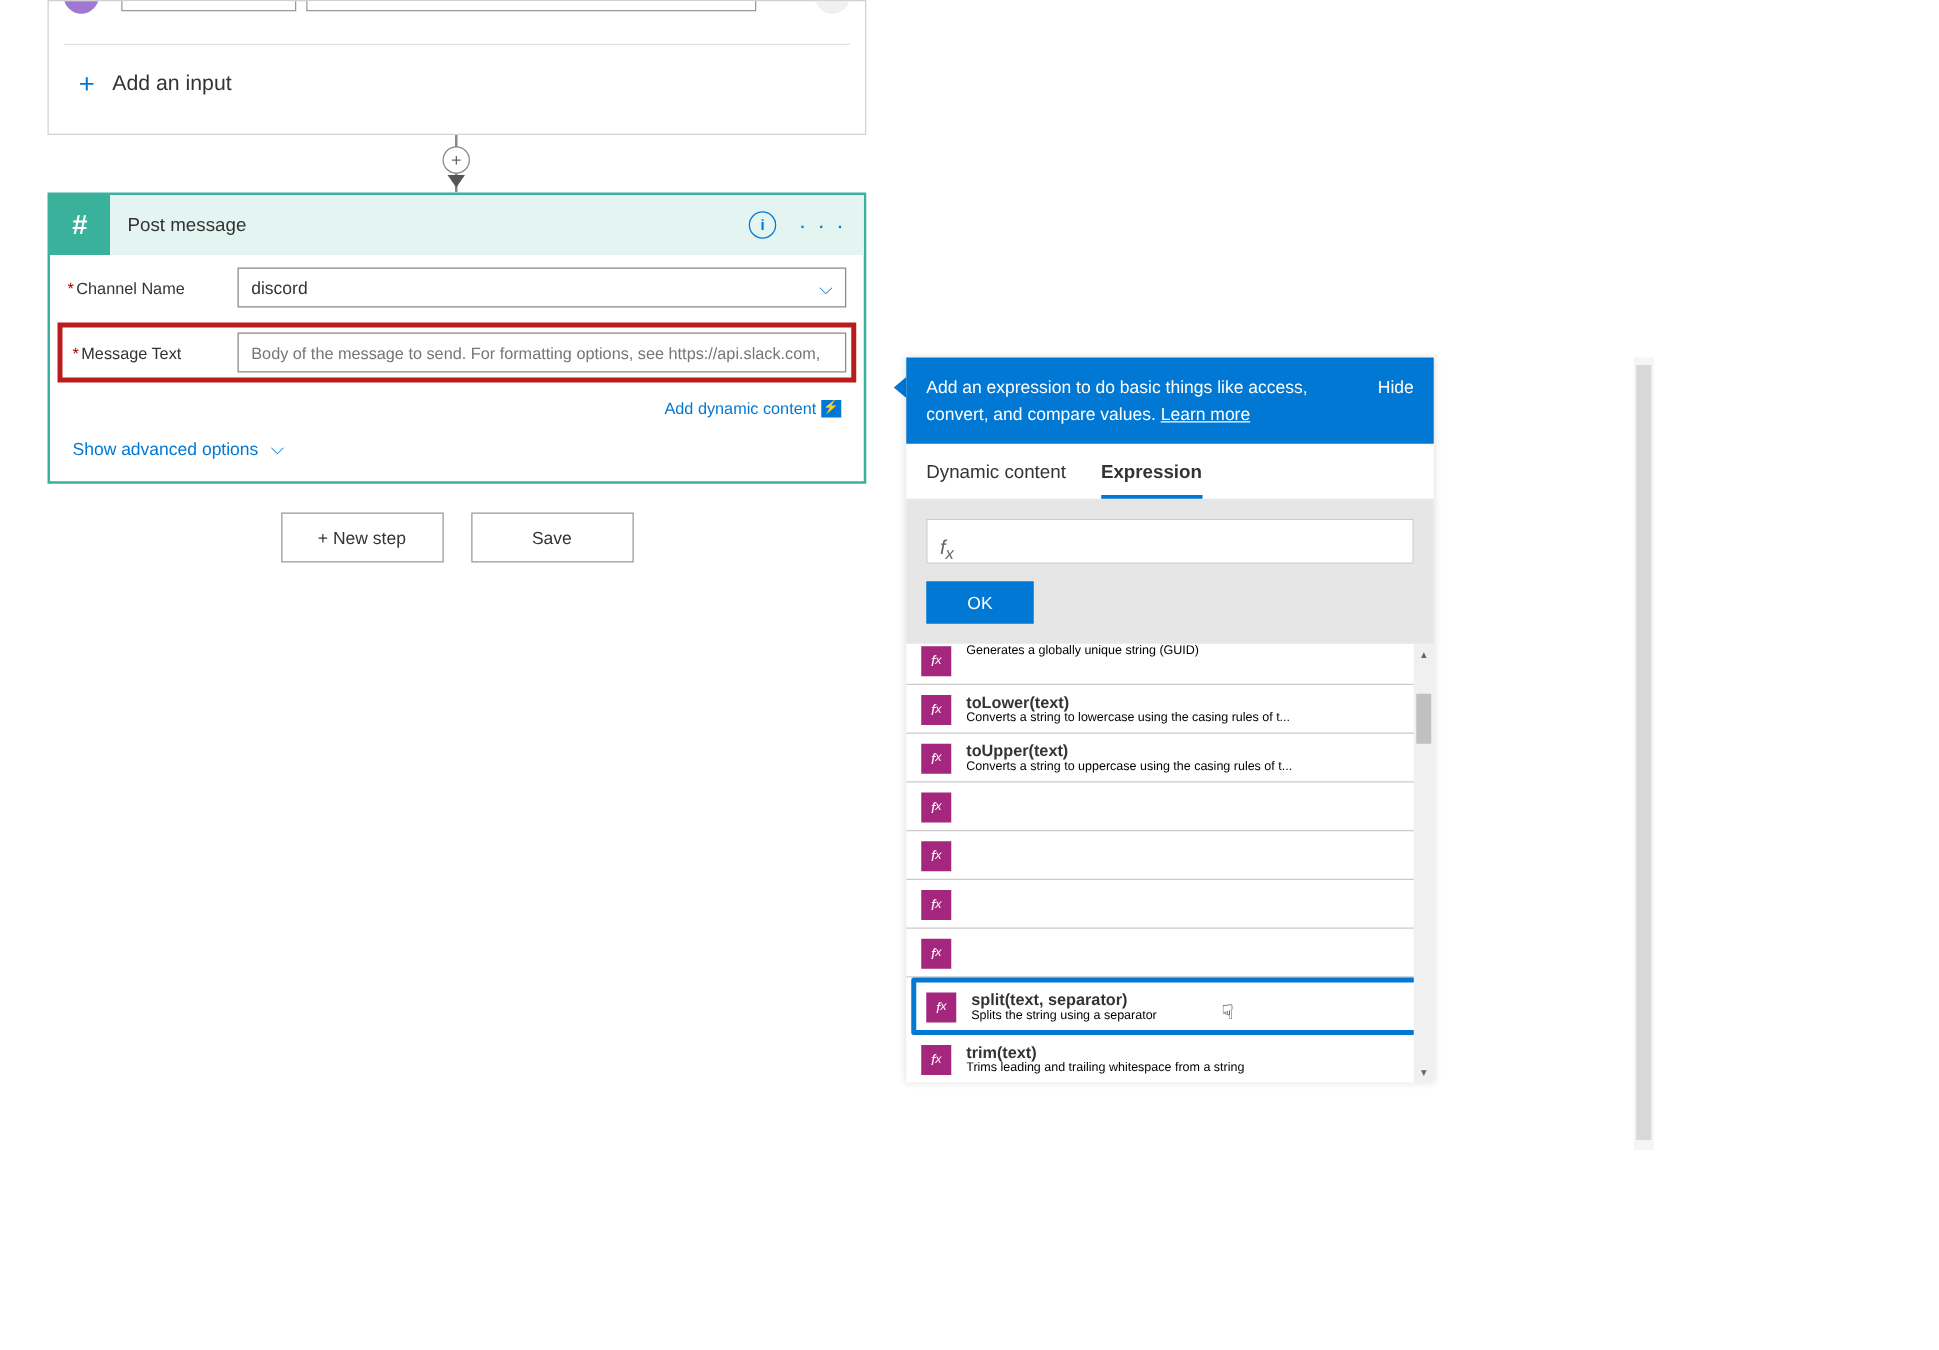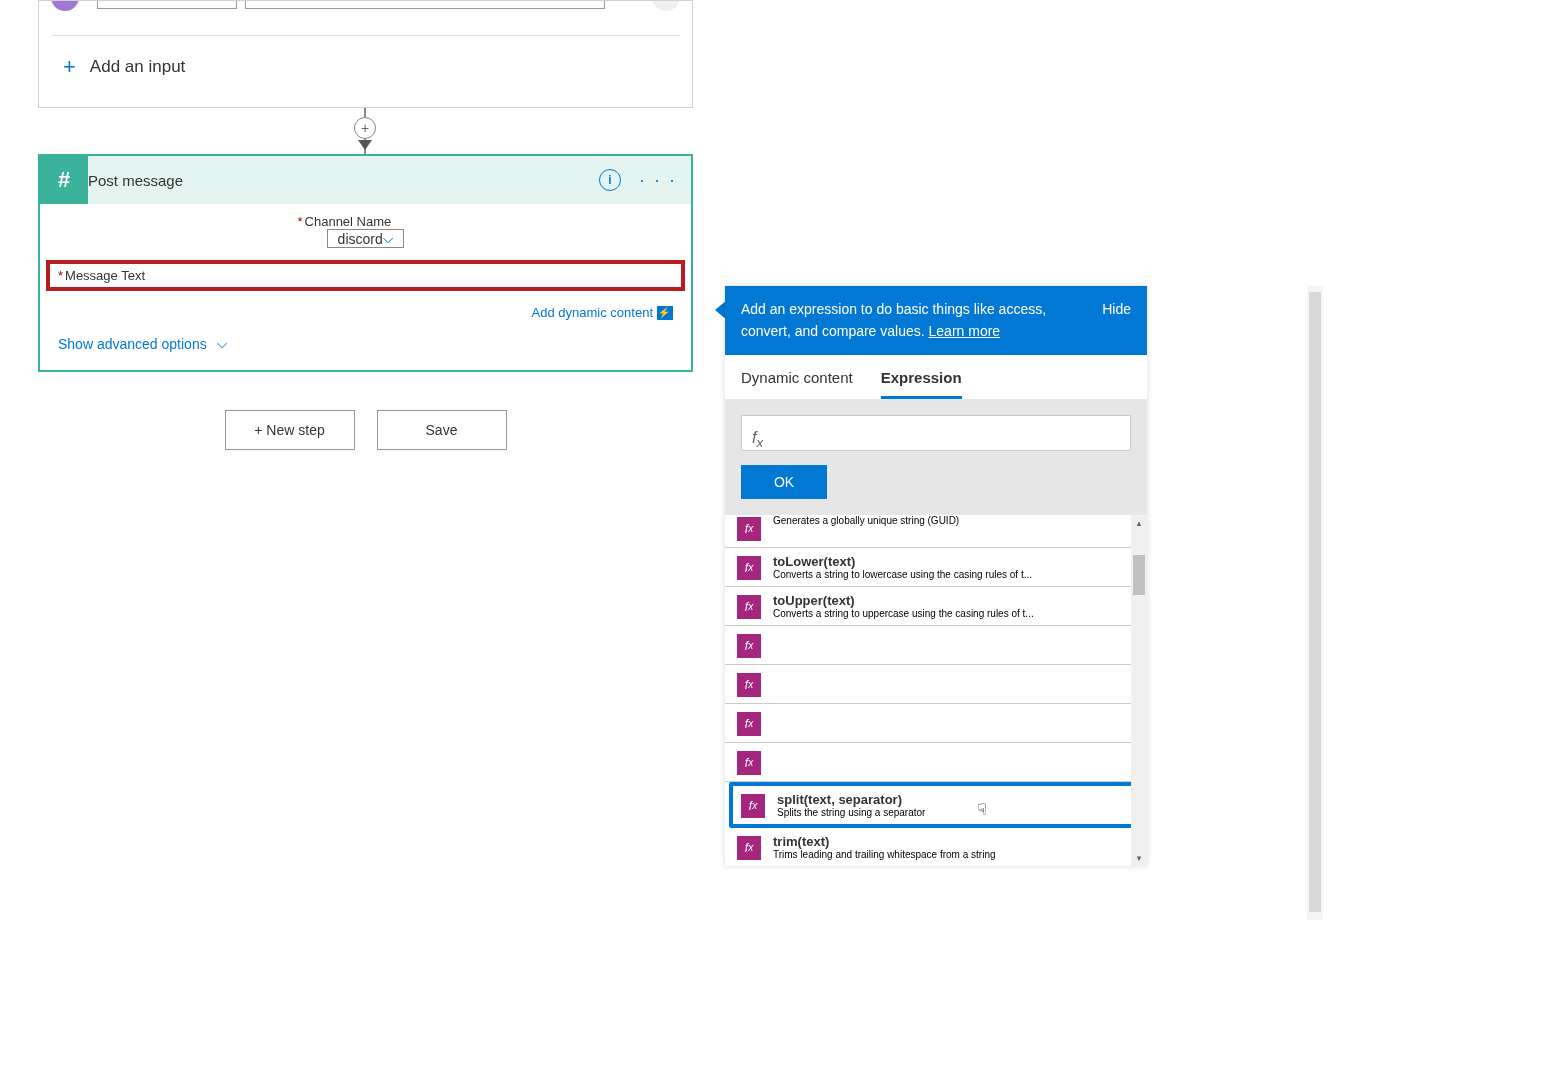--- a/index.html
+++ b/index.html
@@ -136,20 +136,21 @@
       height: 48px;
       background: #3ab19b;
       display: flex;
       align-items: center;
       justify-content: center;
       color: #fff;
       font-size: 22px;
       font-weight: bold;
     }
     .pm-title {
+      margin-left: 14px;
       color: #333;
       font-size: 15px;
     }
     .pm-header-right {
       margin-left: auto;
       display: flex;
       align-items: center;
       padding-right: 14px;
       gap: 18px;
     }
@@ -172,21 +173,20 @@
       letter-spacing: 2px;
       cursor: pointer;
     }
     .pm-body {
       padding: 10px 14px 0 14px;
     }
     .pm-field-row {
       display: flex;
       align-items: center;
       margin-bottom: 8px;
-      flex-direction: column;
     }
     .field-label {
       width: 136px;
       font-size: 13px;
       color: #333;
     }
     .req-star {
       color: #a80000;
       margin-right: 2px;
     }
@@ -492,20 +492,21 @@
     <div class="pm-field-row">
       <div class="field-label"><span class="req-star">*</span><span>Channel Name</span></div>
       <div class="channel-select">
         <span>discord</span>
         <span class="chevron-down">⌵</span>
       </div>
     </div>
     <div class="message-text-wrap">
       <div class="message-text-inner">
         <div class="field-label" style="padding-left:4px;"><span class="req-star">*</span><span>Message Text</span></div>
+        <input class="message-input" placeholder="Body of the message to send. For formatting options, see https://api.slack.com," style="">
       </div>
     </div>
     <div class="add-dynamic-row">
       <span class="add-dynamic-link">Add dynamic content</span><span class="add-dynamic-badge">⚡</span>
     </div>
     <div class="show-advanced">
       <span>Show advanced options</span>
       <span>⌵</span>
     </div>
   </div>

